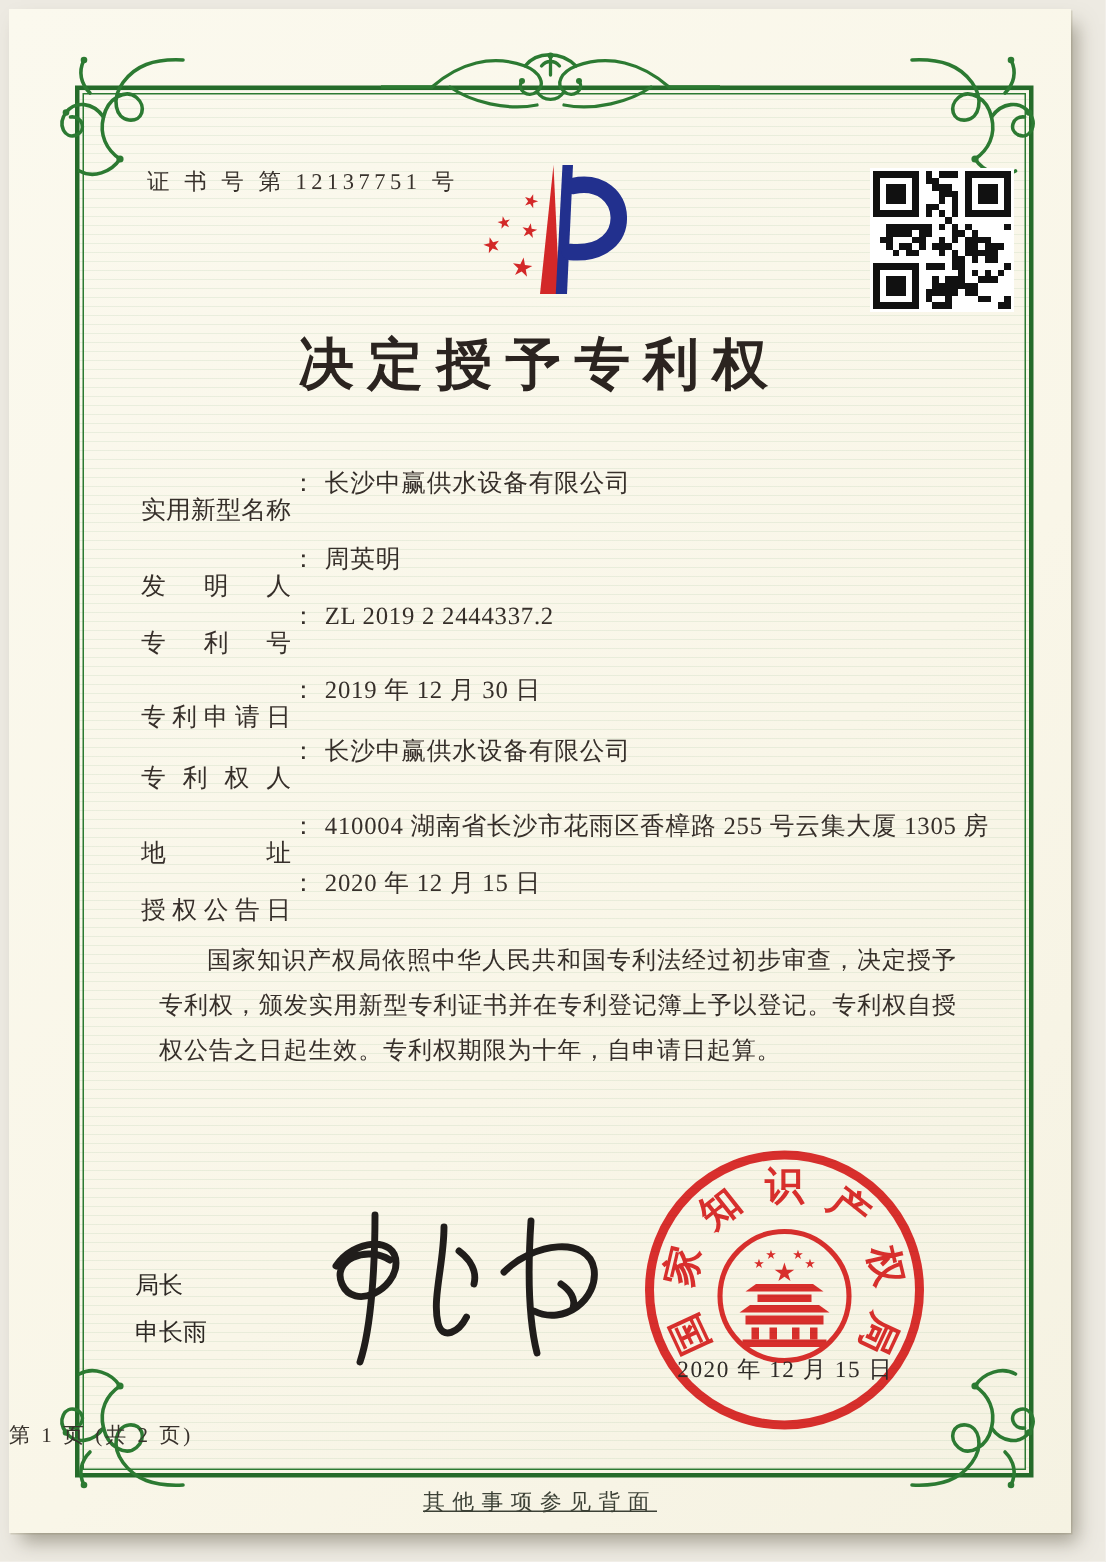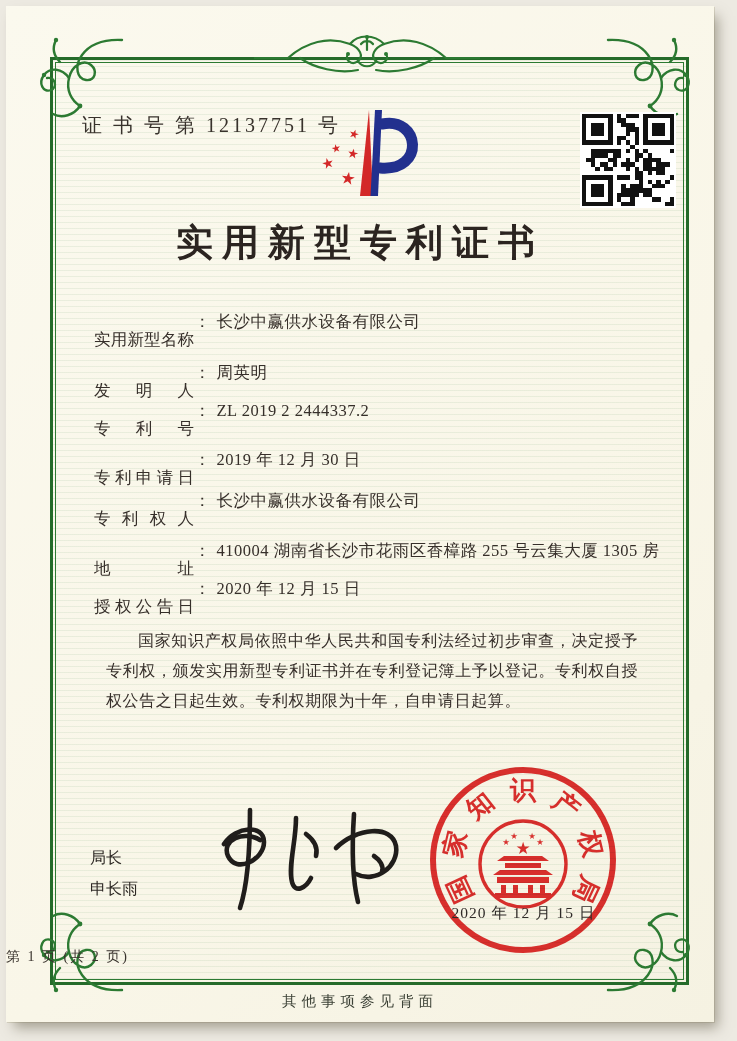--- a/index.html
+++ b/index.html
@@ -18,21 +18,21 @@
     position:absolute;left:44px;top:51px;width:633px;height:922px;
     border:3px solid #256b2a;
     background:repeating-linear-gradient(180deg,
       rgba(130,175,130,.14) 0px, rgba(130,175,130,.14) 1px,
       rgba(255,255,255,0) 1px, rgba(255,255,255,0) 6px);
   }
   .frame::after{
     content:"";position:absolute;inset:2px;border:1px solid #2c7a32;pointer-events:none;
   }
   .cert-number{
-    position:absolute;left:76px;top:106px;font-size:20px;letter-spacing:3px;color:#38322c;
+    position:absolute;left:92px;top:106px;font-size:15px;letter-spacing:3px;color:#38322c;
   }
   .logo{position:absolute;left:292px;top:94px;width:152px;height:112px;}
   .qr{position:absolute;left:574px;top:106px;width:92px;height:92px;background:#fff;padding:2px;}
   .title{
     position:absolute;left:0;top:212px;width:100%;text-align:center;
     font-size:37px;font-weight:bold;letter-spacing:9px;color:#2b2420;
   }
   .frow{position:absolute;left:88px;width:560px;font-size:16.5px;color:#362f2a;white-space:nowrap;}
   .flabel{display:inline-block;width:100px;text-align:justify;text-align-last:justify;vertical-align:top;margin-top:18px;}
   .fcolon{display:inline-block;margin-right:6px;}
@@ -40,21 +40,21 @@
   .frow2{position:absolute;left:340px;top:0;white-space:nowrap;}
   .paras{position:absolute;left:88px;top:608px;width:556px;color:#362f2a;}
   .paras p{margin:12px;font-size:16px;line-height:30px;text-indent:2em;text-align:justify;letter-spacing:.6px;}
   .signer{position:absolute;left:84px;top:836px;font-size:16px;color:#2d2824;line-height:31px;
     font-family:"Liberation Sans","DejaVu Sans",sans-serif;}
   .signature{position:absolute;left:178px;top:798px;width:236px;height:112px;}
   .seal{position:absolute;left:419px;top:756px;width:196px;height:196px;mix-blend-mode:multiply;opacity:.92;}
   .seal-date{position:absolute;left:425px;top:897px;width:185px;text-align:center;
     font-size:15.5px;color:#2f2b28;letter-spacing:1px;z-index:3;}
   .page-num{position:absolute;left:0;top:942px;width:100%;font-size:14px;color:#38322c;letter-spacing:2px;}
-  .back-note{position:absolute;left:0;top:986px;width:100%;text-align:center;font-size:14.5px;color:#3c4136;letter-spacing:5px;}
+  .back-note{position:absolute;left:0;top:986px;width:100%;text-align:center;font-size:14.5px;color:#3c4136;letter-spacing:5px;text-decoration:underline;}
   .corner{position:absolute;width:90px;height:90px;}
   .corner.br{left:600px;top:900px;}
   .corner.bl{left:28px;top:900px;transform:scaleX(-1);}
   .corner.tr{left:600px;top:28px;transform:scaleY(-1);}
   .corner.tl{left:28px;top:28px;transform:scale(-1,-1);}
   .top-ornament{position:absolute;left:248px;top:22px;width:226px;height:62px;}
 </style>
 </head>
 <body>
 
@@ -141,21 +141,21 @@
     <g fill="#22308e">
       <polygon points="77,10 84,10 80,96 72.5,96"></polygon>
     </g>
     <path d="M84,24 C122,16 128,72 82,68" fill="none" stroke="#22308e" stroke-width="11" stroke-linecap="round"></path>
   </svg>
 
   <svg class="qr" id="qr-svg" viewBox="0 0 21 21" shape-rendering="crispEdges">
       <path d="M0 0h1v1h-1zM1 0h1v1h-1zM2 0h1v1h-1zM3 0h1v1h-1zM4 0h1v1h-1zM5 0h1v1h-1zM6 0h1v1h-1zM8 0h1v1h-1zM10 0h1v1h-1zM11 0h1v1h-1zM12 0h1v1h-1zM14 0h1v1h-1zM15 0h1v1h-1zM16 0h1v1h-1zM17 0h1v1h-1zM18 0h1v1h-1zM19 0h1v1h-1zM20 0h1v1h-1zM0 1h1v1h-1zM6 1h1v1h-1zM8 1h1v1h-1zM9 1h1v1h-1zM14 1h1v1h-1zM20 1h1v1h-1zM0 2h1v1h-1zM2 2h1v1h-1zM3 2h1v1h-1zM4 2h1v1h-1zM6 2h1v1h-1zM9 2h1v1h-1zM10 2h1v1h-1zM11 2h1v1h-1zM14 2h1v1h-1zM16 2h1v1h-1zM17 2h1v1h-1zM18 2h1v1h-1zM20 2h1v1h-1zM0 3h1v1h-1zM2 3h1v1h-1zM3 3h1v1h-1zM4 3h1v1h-1zM6 3h1v1h-1zM10 3h1v1h-1zM11 3h1v1h-1zM12 3h1v1h-1zM14 3h1v1h-1zM16 3h1v1h-1zM17 3h1v1h-1zM18 3h1v1h-1zM20 3h1v1h-1zM0 4h1v1h-1zM2 4h1v1h-1zM3 4h1v1h-1zM4 4h1v1h-1zM6 4h1v1h-1zM10 4h1v1h-1zM12 4h1v1h-1zM14 4h1v1h-1zM16 4h1v1h-1zM17 4h1v1h-1zM18 4h1v1h-1zM20 4h1v1h-1zM0 5h1v1h-1zM6 5h1v1h-1zM8 5h1v1h-1zM9 5h1v1h-1zM12 5h1v1h-1zM14 5h1v1h-1zM20 5h1v1h-1zM0 6h1v1h-1zM1 6h1v1h-1zM2 6h1v1h-1zM3 6h1v1h-1zM4 6h1v1h-1zM5 6h1v1h-1zM6 6h1v1h-1zM8 6h1v1h-1zM10 6h1v1h-1zM12 6h1v1h-1zM14 6h1v1h-1zM15 6h1v1h-1zM16 6h1v1h-1zM17 6h1v1h-1zM18 6h1v1h-1zM19 6h1v1h-1zM20 6h1v1h-1zM11 7h1v1h-1zM2 8h1v1h-1zM3 8h1v1h-1zM4 8h1v1h-1zM5 8h1v1h-1zM6 8h1v1h-1zM7 8h1v1h-1zM8 8h1v1h-1zM10 8h1v1h-1zM12 8h1v1h-1zM14 8h1v1h-1zM20 8h1v1h-1zM2 9h1v1h-1zM3 9h1v1h-1zM4 9h1v1h-1zM5 9h1v1h-1zM7 9h1v1h-1zM8 9h1v1h-1zM12 9h1v1h-1zM13 9h1v1h-1zM15 9h1v1h-1zM1 10h1v1h-1zM2 10h1v1h-1zM6 10h1v1h-1zM7 10h1v1h-1zM10 10h1v1h-1zM12 10h1v1h-1zM14 10h1v1h-1zM15 10h1v1h-1zM16 10h1v1h-1zM17 10h1v1h-1zM2 11h1v1h-1zM4 11h1v1h-1zM5 11h1v1h-1zM7 11h1v1h-1zM9 11h1v1h-1zM10 11h1v1h-1zM11 11h1v1h-1zM14 11h1v1h-1zM15 11h1v1h-1zM17 11h1v1h-1zM18 11h1v1h-1zM19 11h1v1h-1zM3 12h1v1h-1zM5 12h1v1h-1zM6 12h1v1h-1zM10 12h1v1h-1zM12 12h1v1h-1zM14 12h1v1h-1zM15 12h1v1h-1zM16 12h1v1h-1zM17 12h1v1h-1zM18 12h1v1h-1zM12 13h1v1h-1zM13 13h1v1h-1zM15 13h1v1h-1zM17 13h1v1h-1zM18 13h1v1h-1zM0 14h1v1h-1zM1 14h1v1h-1zM2 14h1v1h-1zM3 14h1v1h-1zM4 14h1v1h-1zM5 14h1v1h-1zM6 14h1v1h-1zM8 14h1v1h-1zM9 14h1v1h-1zM10 14h1v1h-1zM12 14h1v1h-1zM13 14h1v1h-1zM20 14h1v1h-1zM0 15h1v1h-1zM6 15h1v1h-1zM13 15h1v1h-1zM15 15h1v1h-1zM17 15h1v1h-1zM19 15h1v1h-1zM0 16h1v1h-1zM2 16h1v1h-1zM3 16h1v1h-1zM4 16h1v1h-1zM6 16h1v1h-1zM9 16h1v1h-1zM11 16h1v1h-1zM12 16h1v1h-1zM13 16h1v1h-1zM16 16h1v1h-1zM17 16h1v1h-1zM18 16h1v1h-1zM0 17h1v1h-1zM2 17h1v1h-1zM3 17h1v1h-1zM4 17h1v1h-1zM6 17h1v1h-1zM9 17h1v1h-1zM10 17h1v1h-1zM11 17h1v1h-1zM12 17h1v1h-1zM13 17h1v1h-1zM14 17h1v1h-1zM15 17h1v1h-1zM0 18h1v1h-1zM2 18h1v1h-1zM3 18h1v1h-1zM4 18h1v1h-1zM6 18h1v1h-1zM8 18h1v1h-1zM9 18h1v1h-1zM10 18h1v1h-1zM11 18h1v1h-1zM12 18h1v1h-1zM14 18h1v1h-1zM15 18h1v1h-1zM0 19h1v1h-1zM6 19h1v1h-1zM8 19h1v1h-1zM11 19h1v1h-1zM16 19h1v1h-1zM17 19h1v1h-1zM20 19h1v1h-1zM0 20h1v1h-1zM1 20h1v1h-1zM2 20h1v1h-1zM3 20h1v1h-1zM4 20h1v1h-1zM5 20h1v1h-1zM6 20h1v1h-1zM9 20h1v1h-1zM10 20h1v1h-1zM11 20h1v1h-1zM19 20h1v1h-1zM20 20h1v1h-1z" fill="#111"></path>
     </svg>
 
-  <div class="title">实用新型专利证书</div>
+  <div class="title">决定授予专利权</div>
 
   <div class="frow" style="top:305px">
     <span class="flabel">实用新型名称</span><span class="fcolon">：</span><span class="fvalue">长沙中赢供水设备有限公司</span>
   </div>
   <div class="frow" style="top:356px">
     <span class="flabel">发明人</span><span class="fcolon">：</span><span class="fvalue">周英明</span>
   </div>
   <div class="frow" style="top:394px">
     <span class="flabel">专利号</span><span class="fcolon">：</span><span class="fvalue">ZL 2019 2 2444337.2</span>
   </div>

